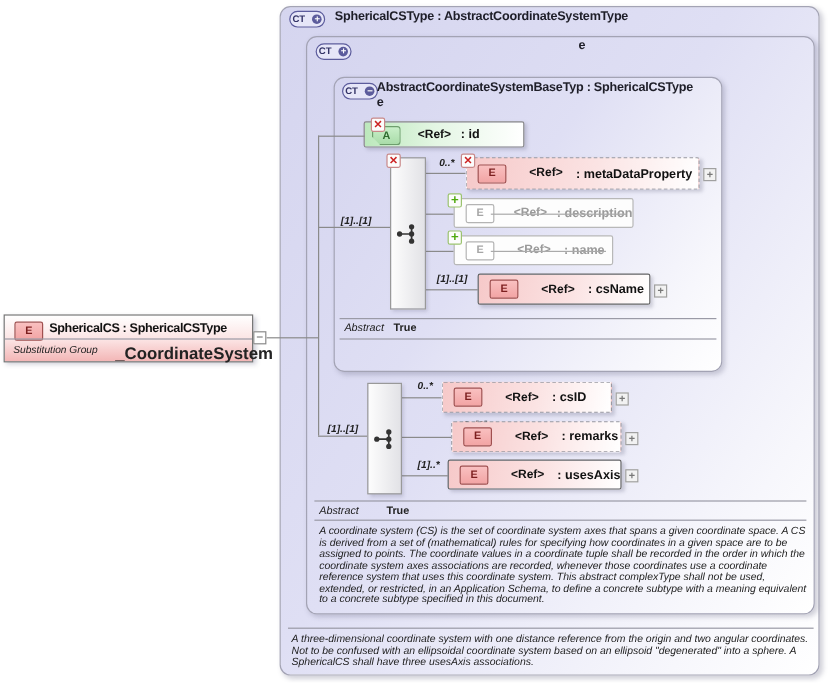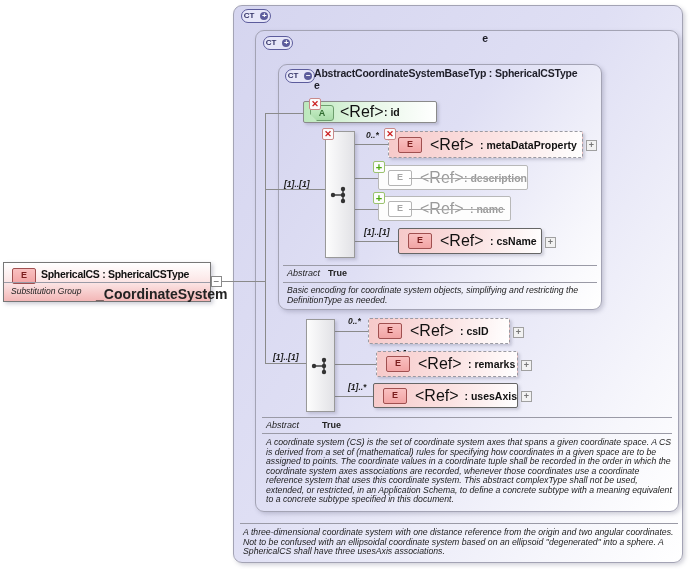--- a/index.html
+++ b/index.html
@@ -22,21 +22,21 @@
   .ct-circle{width:8px;height:8px;border-radius:50%;background:#5c5c9c;color:#ffffff;
              font-size:8px;line-height:8px;font-weight:bold;text-align:center;}
 
   
   .ebox{position:absolute;display:flex;align-items:center;box-sizing:border-box;
         border:1px solid #666;border-radius:2px;padding-left:9px;
         background:linear-gradient(100deg,#f6c9c9 0%,#fbe3e3 55%,#ffffff 100%);
         box-shadow:2px 2px 3px rgba(90,90,120,.25);cursor:pointer;}
   .ebox.dashed{border:1px dashed #9a9aa2;}
   .ebox.disabled{background:#fdfdfd;border:1px solid #b8b8b8;box-shadow:none;}
-  .ref{font-size:16px;font-weight:normal;color:#111;width:50px;margin-left:8px;white-space:nowrap;}
+  .ref{font-size:10px;font-weight:bold;color:#111;width:50px;margin-left:8px;white-space:nowrap;text-align:center;}
   .ename{font-size:10.5px;font-weight:bold;color:#111;white-space:nowrap;}
   .disabled .ref,.disabled .ename{color:#9a9a9a;}
   .strike-line{position:absolute;left:30px;right:5px;top:50%;height:1px;background:#aaaaaa;}
 
   .eicon{width:22px;height:14px;border:1px solid #a05050;border-radius:2px;flex:0 0 auto;
          background:linear-gradient(180deg,#f9c0c0,#f2a4a4);color:#7c1f1f;font-size:9px;
          font-weight:bold;text-align:center;line-height:13px;}
   .eicon.gray{border:1px solid #b4b4b4;background:#ffffff;color:#a6a6a6;}
 
   .aicon{position:absolute;width:24px;height:16px;border:1px solid #6d9e6d;border-radius:3px;
@@ -112,20 +112,21 @@
     <span id="subst-label">Substitution Group</span>
     <span id="subst-value">_CoordinateSystem</span>
   </div>
 
   <div id="collapse-toggle">−</div>
 
   <span class="ct-icon" style="left:241px;top:9px;">
     <span class="ct-letters">CT</span>
     <span class="ct-circle">+</span>
   </span>
+  <span class="boxtitle" style="left:279px;top:8px;white-space:nowrap;">SphericalCSType : AbstractCoordinateSystemType</span>
 
   <span class="ct-icon" style="left:263px;top:36px;">
     <span class="ct-letters">CT</span>
     <span class="ct-circle">+</span>
   </span>
   <span class="boxtitle" style="left:295px;top:33px;width:380px;text-align:center;">
     <span class="t-line">e</span>
   </span>
 
   <span class="ct-icon" style="left:285px;top:69px;">
@@ -188,21 +189,20 @@
     <span class="eicon">E</span>
     <span class="ref">&lt;Ref&gt;</span>
     <span class="ename">: csName</span>
     <span class="expand-btn" style="right:-15px;top:8px;">+</span>
   </div>
 
   <div class="divider" style="left:283px;top:265px;width:314px;"></div>
   <span class="abstract-label" style="left:287px;top:268px;">Abstract</span>
   <span class="abstract-value" style="left:328px;top:268px;">True</span>
   <div class="divider" style="left:283px;top:282px;width:314px;"></div>
-  <div class="annot" style="left:287px;top:286px;width:308px;">Basic encoding for coordinate system objects, simplifying and restricting the DefinitionType as needed.</div>
 
   <div class="seqbar z5" style="left:306px;top:319px;width:29px;height:93px;">
     <svg width="22" height="20">
       <line x1="4" y1="10" x2="14" y2="10" stroke="#333" stroke-width="1.4"></line>
       <line x1="14" y1="4" x2="14" y2="16" stroke="#333" stroke-width="1.4"></line>
       <circle cx="4" cy="10" r="2.2" fill="#333"></circle>
       <circle cx="14" cy="4" r="2.2" fill="#333"></circle>
       <circle cx="14" cy="10" r="2.2" fill="#333"></circle>
       <circle cx="14" cy="16" r="2.2" fill="#333"></circle>
     </svg>

